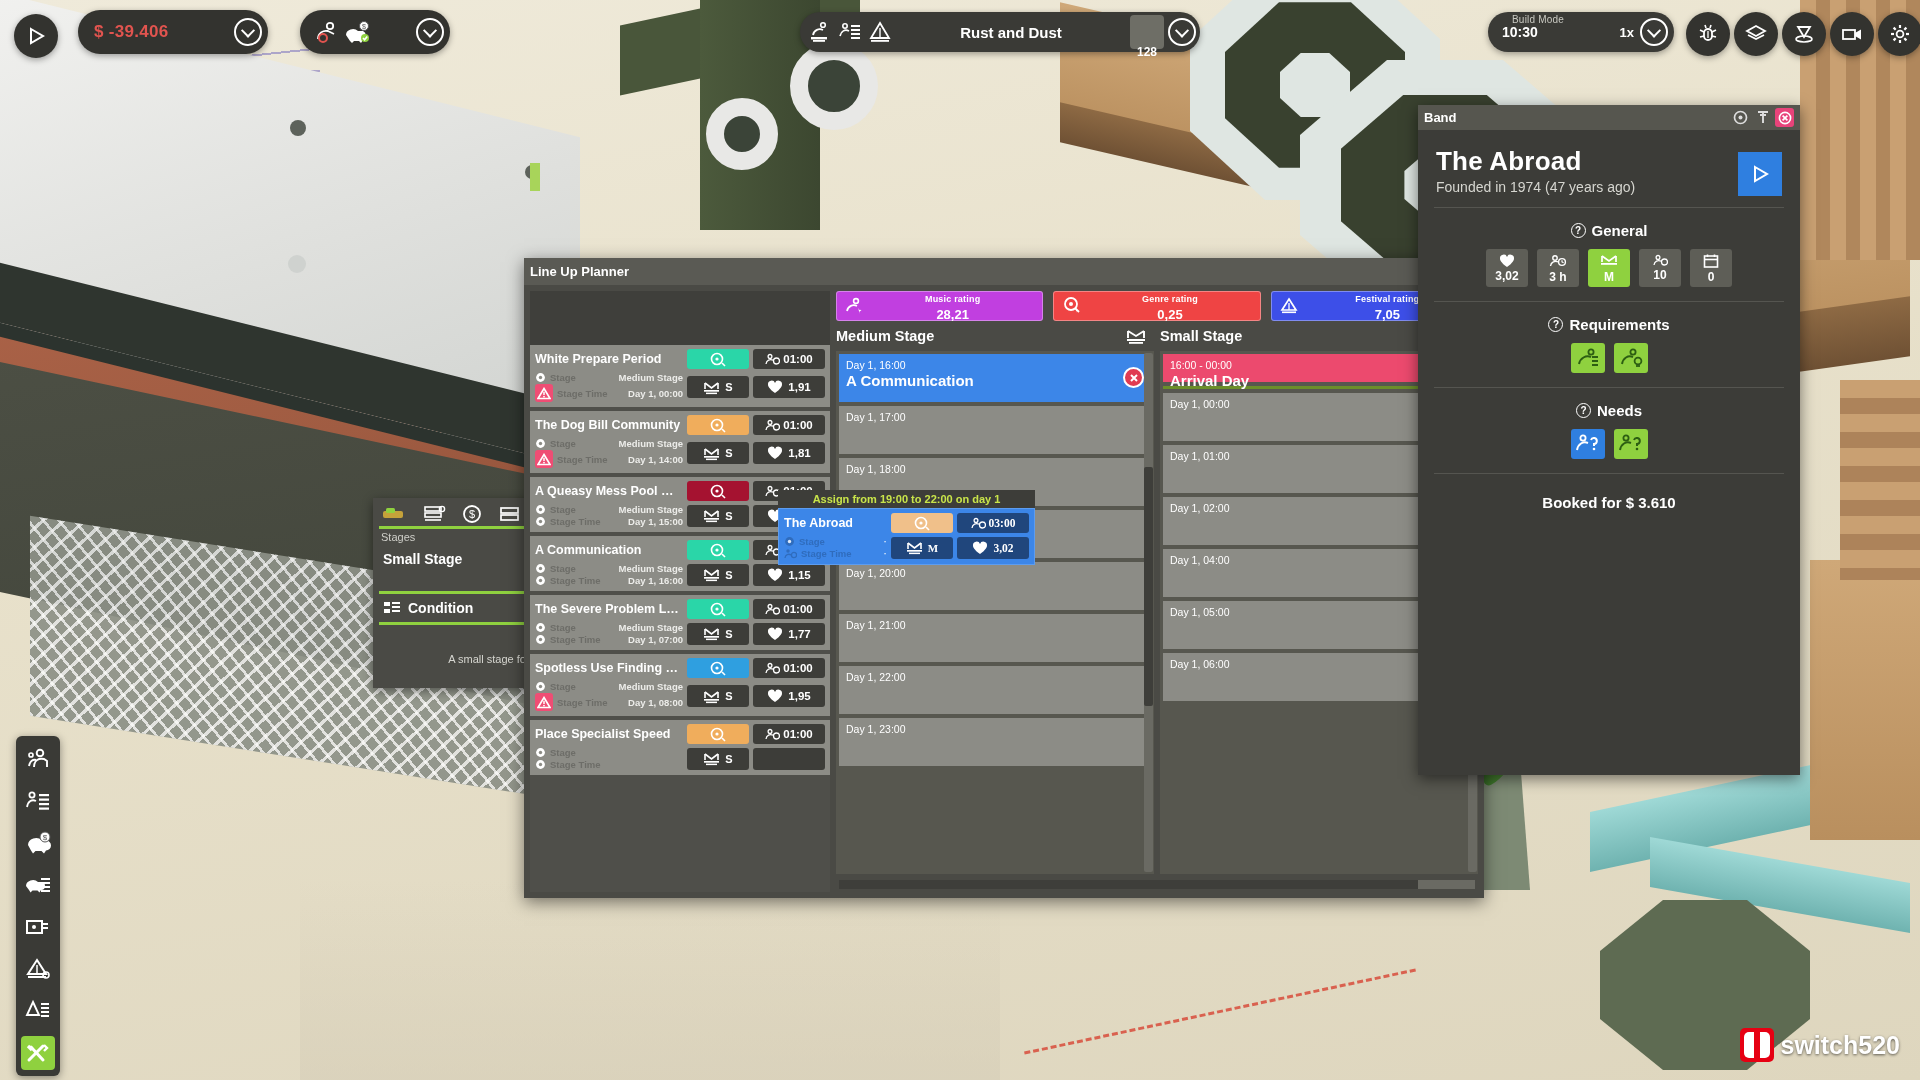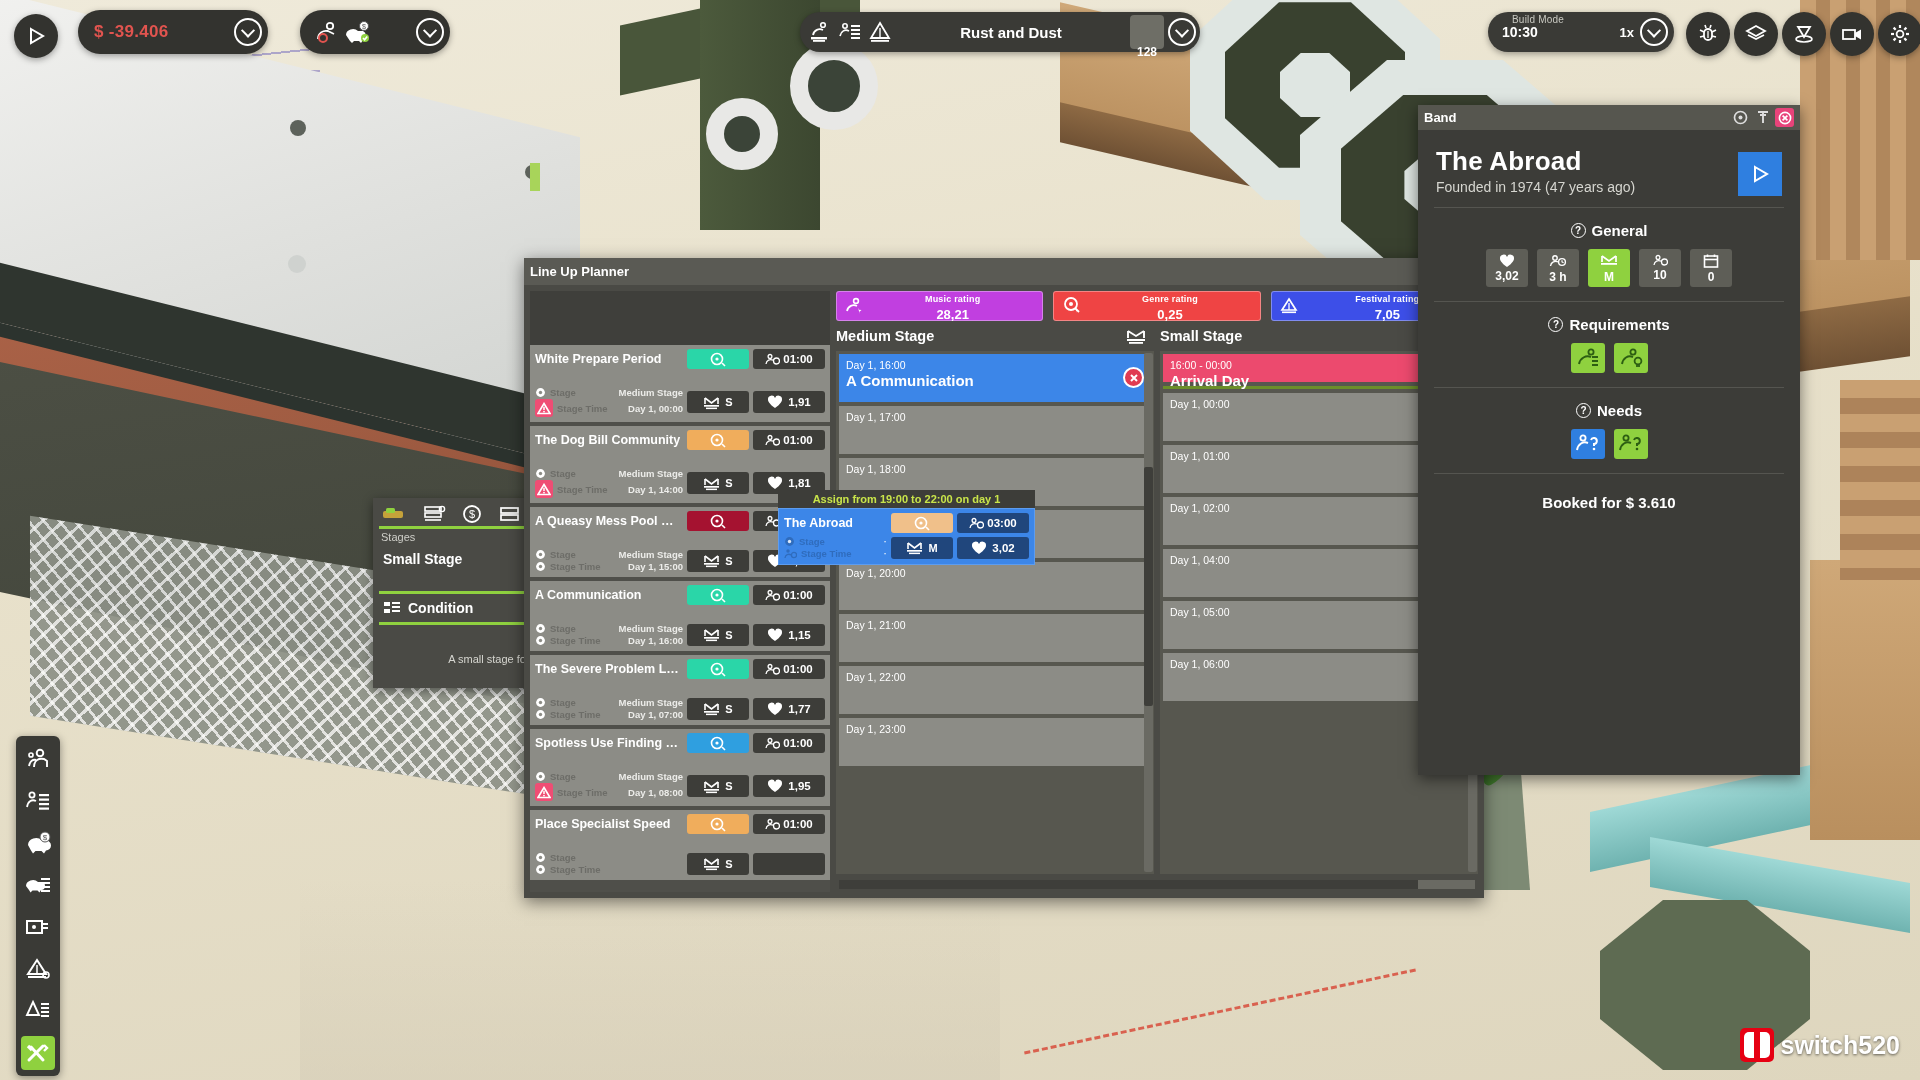--- a/index.html
+++ b/index.html
@@ -180,21 +180,21 @@
   }
   .search-box input::placeholder{color:#b9b9b2;}
   .xcircle{width:17px;height:17px;border-radius:50%;border:2px solid #e6e6e0;position:relative;flex:none;}
   .xcircle::before,.xcircle::after{content:"";position:absolute;left:2.5px;top:6px;width:8px;height:2px;background:#e6e6e0;}
   .xcircle::before{transform:rotate(45deg);} .xcircle::after{transform:rotate(-45deg);}
 
   .band-scroll{flex:1;background:#4f4f4a;overflow:hidden;position:relative;}
   .band-filler{height:54px;background:#3f3f3b;}
   .band-card{
     background:#8c8c86; margin-bottom:4px; padding:4px 5px 5px;
-    display:grid; grid-template-columns: 1fr 62px 72px; gap:18px 4px;
+    display:grid; grid-template-columns: 1fr 62px 72px; gap:3px 4px;
     align-items:center;
   }
   .bc-name{grid-column:1; grid-row:1; color:#fff;font-size:12.5px;font-weight:bold;
     white-space:nowrap;overflow:hidden;text-overflow:ellipsis;}
   .bc-genre{grid-column:2;grid-row:1;height:20px;border-radius:3px;display:flex;align-items:center;justify-content:center;}
   .bc-dur{grid-column:3;grid-row:1;background:#3d3d39;border-radius:3px;height:20px;
     display:flex;align-items:center;justify-content:center;gap:3px;color:#fff;font-size:11.5px;font-weight:bold;}
   .bc-meta{grid-column:1;grid-row:2/4;display:flex;flex-direction:column;gap:1px;}
   .bc-mrow{display:flex;align-items:center;gap:4px;font-size:9.5px;color:#6d6d68;font-weight:bold;}
   .bc-mrow .lbl{flex:1;}
@@ -243,21 +243,21 @@
   #drag-ghost{position:absolute;left:778px;top:490px;width:257px;z-index:40;}
   .dg-head{background:#3d3d39;color:#c8e44a;font-size:11px;font-weight:bold;text-align:center;padding:3px 0;}
   .dg-card{
     background:#3c86e8;padding:4px 5px 5px;
     display:grid;grid-template-columns:1fr 62px 72px;gap:3px 4px;align-items:center;
     border:1px solid #5c9cf0;
   }
   .dg-card .bc-name{color:#fff;}
   .dg-card .bc-mrow{color:#2f6cbd;}
   .dg-card .bc-mrow .val{color:#dce9fa;}
-  .dg-card .bc-dur,.dg-card .bc-size,.dg-card .bc-rate{background:#20467c;}
+  .dg-card .bc-dur,.dg-card .bc-size,.dg-card .bc-rate{background:#20467c;font-family:Liberation Serif, serif;}
 
   
   #bandpanel{
     position:absolute; left:1418px; top:105px; width:382px; height:670px;
     background:#3c3c38; box-shadow:0 4px 14px rgba(0,0,0,.5);
     display:flex;flex-direction:column;
   }
   #bandpanel .panel-title{background:#56564f;}
   .bp-hero{padding:16px 18px 12px;position:relative;}
   .bp-bandname{color:#fff;font-size:26px;font-weight:bold;letter-spacing:.2px;}

